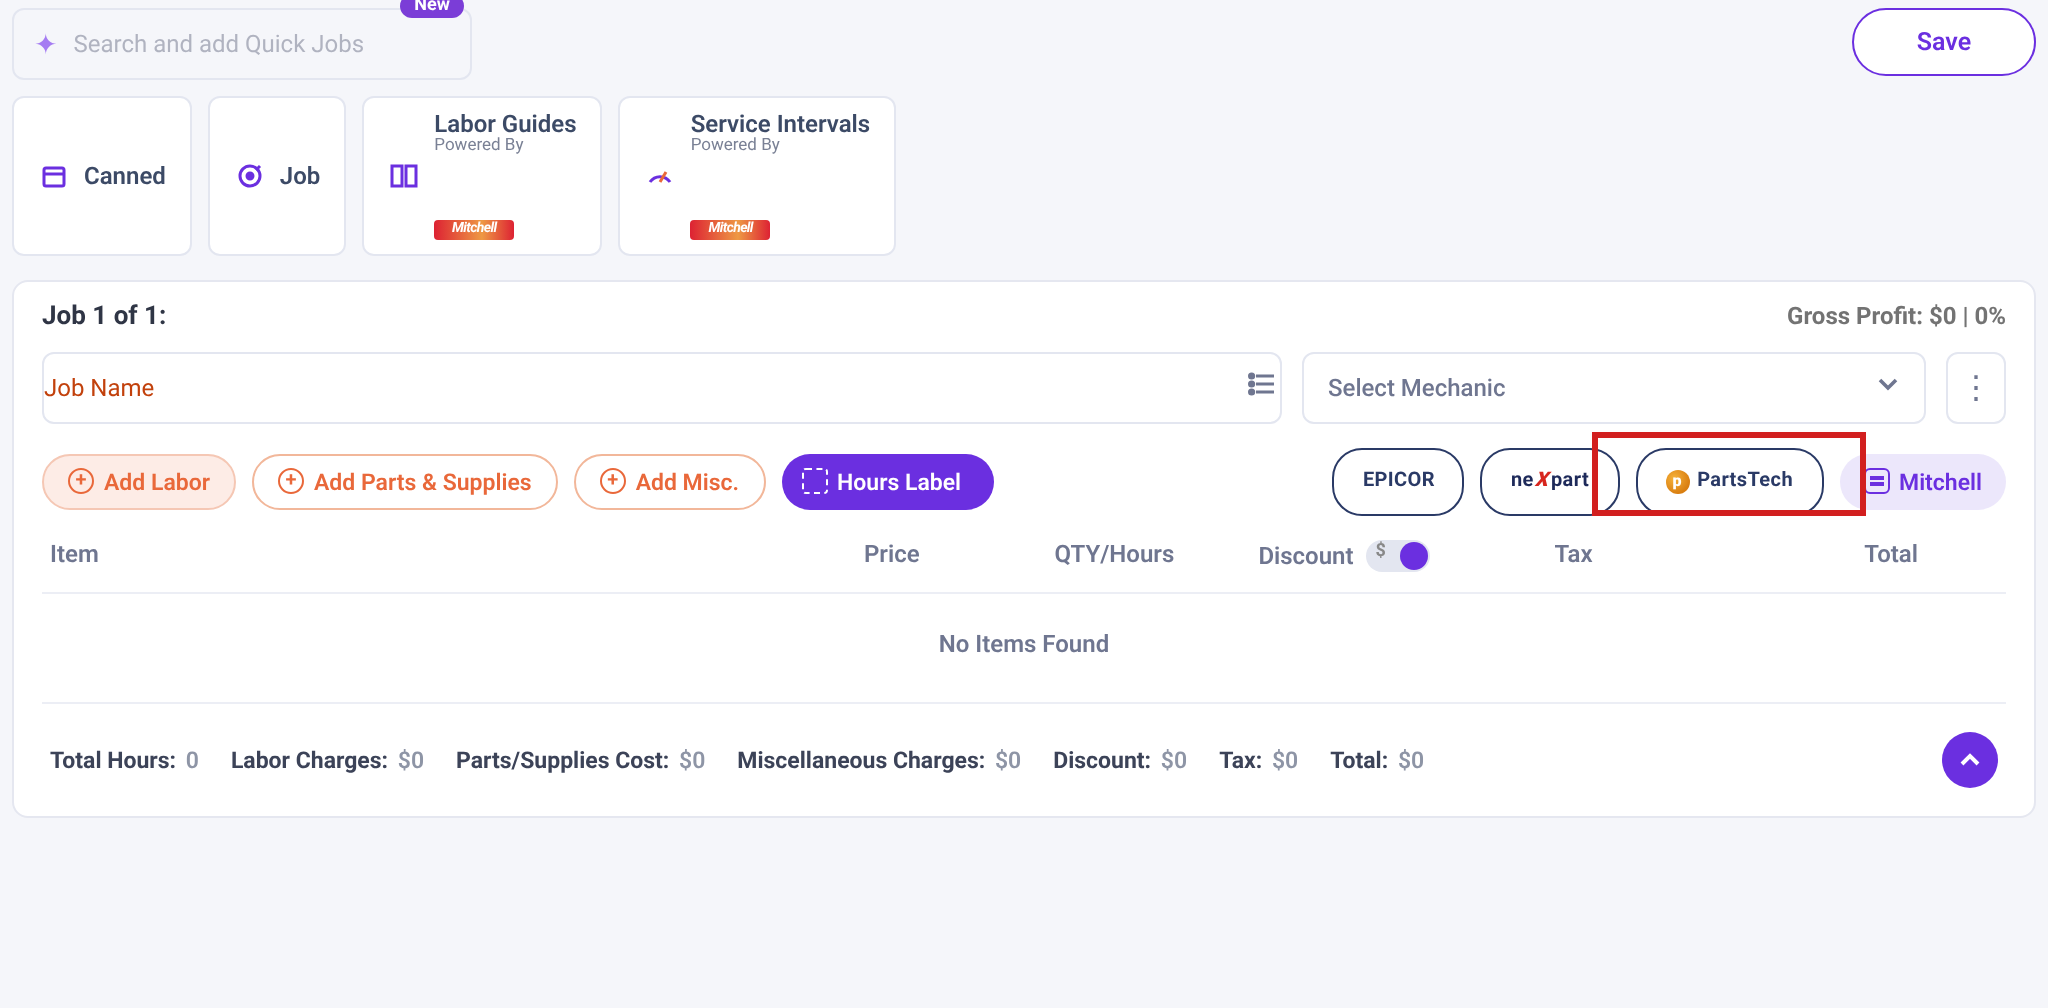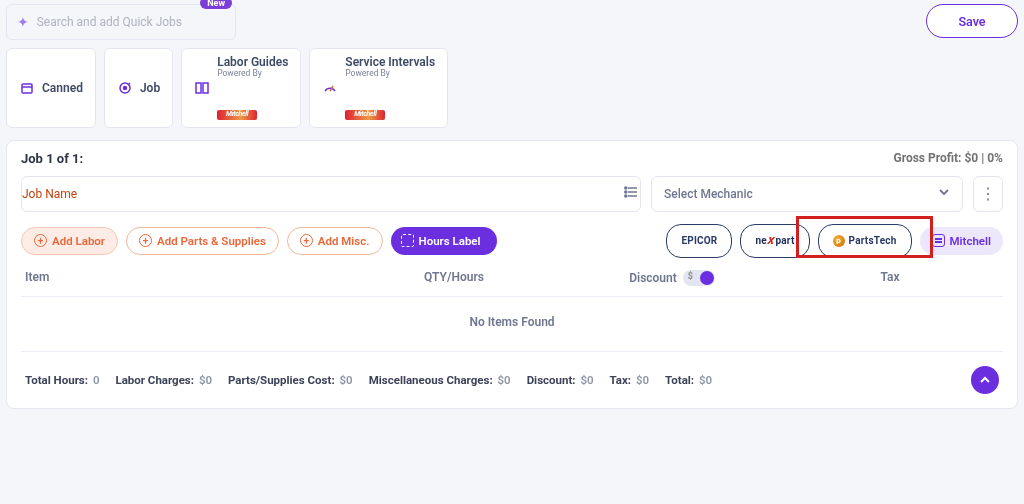--- a/index.html
+++ b/index.html
@@ -186,28 +186,30 @@
       <div class="pill inventory">
         <span class="inv-icon"></span>
         <span>Mitchell</span>
       </div>
     </div>
     <div class="highlight-box" style="top:-8px; height:42px; left:775px; width:137px;"></div>
   </div>
 
   <div class="table-head">
     <div class="col-item">Item</div>
+    <div class="col-price">Price</div>
     <div class="col-qty">QTY/Hours</div>
     <div class="col-disc">
       <span>Discount</span>
       <span class="disc-toggle">
           <span class="t">$</span>
         </span>
     </div>
     <div class="col-tax">Tax</div>
+    <div class="col-total">Total</div>
   </div>
 
   <div class="no-items">No Items Found</div>
 
   <div class="summary-row">
     <span><span>Total Hours:</span> <span class="v">0</span></span>
     <span><span>Labor Charges:</span> <span class="v">$0</span></span>
     <span><span>Parts/Supplies Cost:</span> <span class="v">$0</span></span>
     <span><span>Miscellaneous Charges:</span> <span class="v">$0</span></span>
     <span><span>Discount:</span> <span class="v">$0</span></span>

